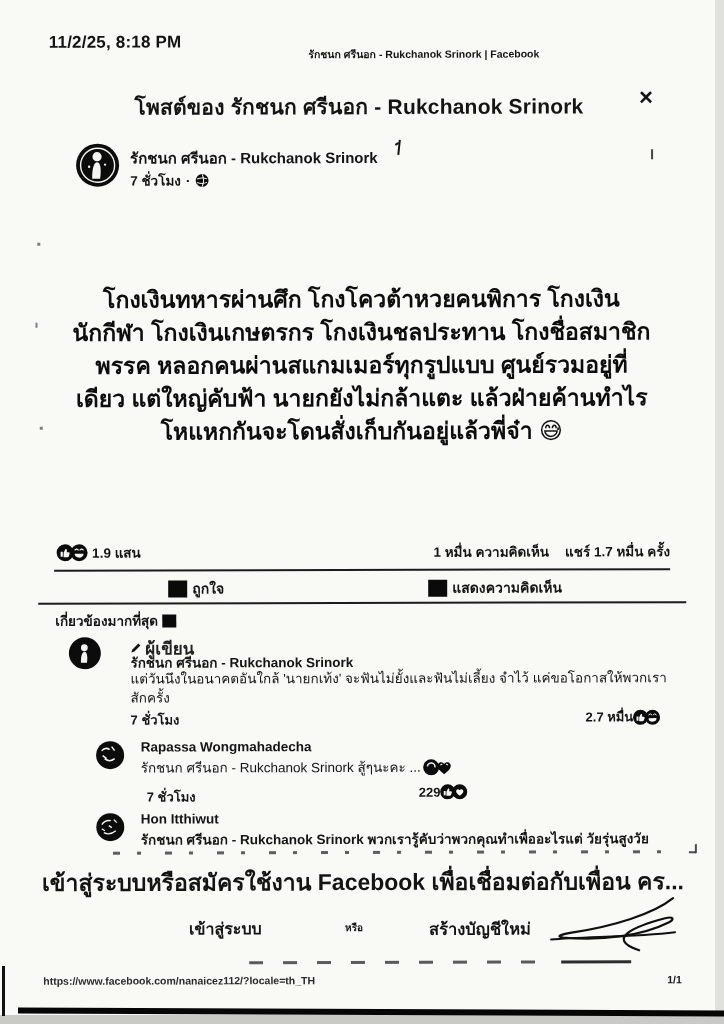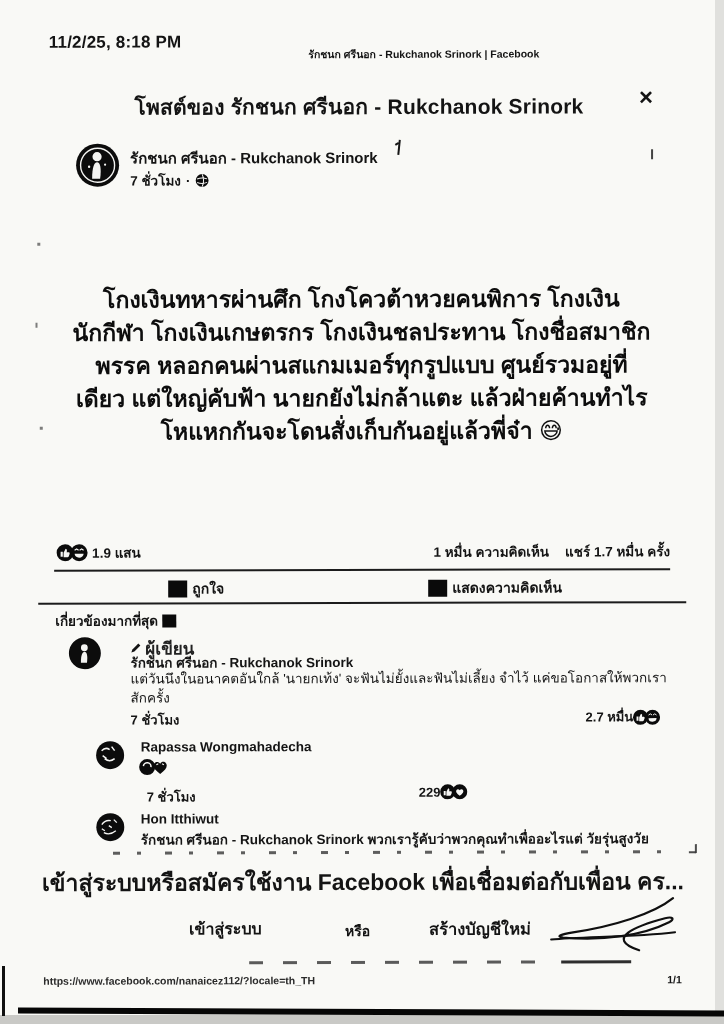--- a/index.html
+++ b/index.html
@@ -61,21 +61,21 @@
     background:repeating-linear-gradient(90deg,#2a2a2a 0 7px,transparent 7px 24px,#2a2a2a 24px 28px,transparent 28px 52px);
   }
   .dash-row{
     top:961px;left:248px;width:292px;height:2.5px;opacity:.8;
     background:repeating-linear-gradient(90deg,#333 0 14px,transparent 14px 34px);
   }
   .dash-long{top:961px;left:560px;width:70px;height:3px;background:#2e2e2e;}
   
   .login-headline{top:864px;left:34px;width:656px;text-align:center;font-size:23px;font-weight:800;}
   .login-btn{top:916px;left:188px;font-size:16px;font-weight:800;}
-  .or-label{top:920px;left:344px;font-size:14px;font-weight:700;}
+  .or-label{top:920px;left:344px;font-size:10px;font-weight:700;}
   .signup-btn{top:916px;left:428px;font-size:16.5px;font-weight:800;}
   
   .edge-right{right:0;top:0;width:9px;height:100%;background:#e0e0dd;}
   .edge-bottom-gray{bottom:0;left:0;width:100%;height:9px;background:#c9c9c6;}
   .edge-bottom-bar{bottom:9px;left:18px;width:706px;height:6px;background:#060606;transform:rotate(0.25deg);}
   .edge-left-line{left:2px;top:966px;width:3px;height:50px;background:#101010;}
   .speck{position:absolute;background:#3a3a3a;opacity:.65;}
 </style>
 </head>
 <body>
@@ -191,20 +191,21 @@
   </div>
 
   <div class="abs" style="top:740px;left:95px;">
     <svg width="29" height="29" viewBox="0 0 29 29">
       <circle cx="14.5" cy="14.5" r="14" fill="#0c0c0c"></circle>
       <path d="M6,10 q4,-4 8,-1 M9,18 q5,4 10,0 M16,6 l3,4 M7,15 l4,3" stroke="#f4f4f2" stroke-width="1.5" fill="none"></path>
     </svg>
   </div>
   <div class="abs cmt-name" style="top:739px;left:140px;">Rapassa Wongmahadecha</div>
   <div class="abs cmt-text" style="top:758px;left:140px;width:548px;display:flex;align-items:center;gap:4px;">
+    <span>รักชนก ศรีนอก - Rukchanok Srinork สู้ๆนะคะ ...</span>
     <span class="icon-stack" style="margin-left:2px;">
       <svg width="17" height="17" viewBox="0 0 18 18">
         <circle cx="9" cy="9" r="8.5" fill="#0b0b0b"></circle>
         <path d="M5,8 a4,4 0 0 1 8,1" stroke="#f6f6f4" stroke-width="1.6" fill="none"></path>
       </svg>
       <svg width="17" height="17" viewBox="0 0 18 18">
         <path d="M9,16.5 C3,12 1,8.5 2.5,5.5 C4,2.8 7.5,3 9,5.5 C10.5,3 14,2.8 15.5,5.5 C17,8.5 15,12 9,16.5 Z" fill="#0b0b0b"></path>
         <path d="M5,6.5 l2,-1 M11,5.5 l2,1" stroke="#f6f6f4" stroke-width="1.2"></path>
       </svg>
     </span>

